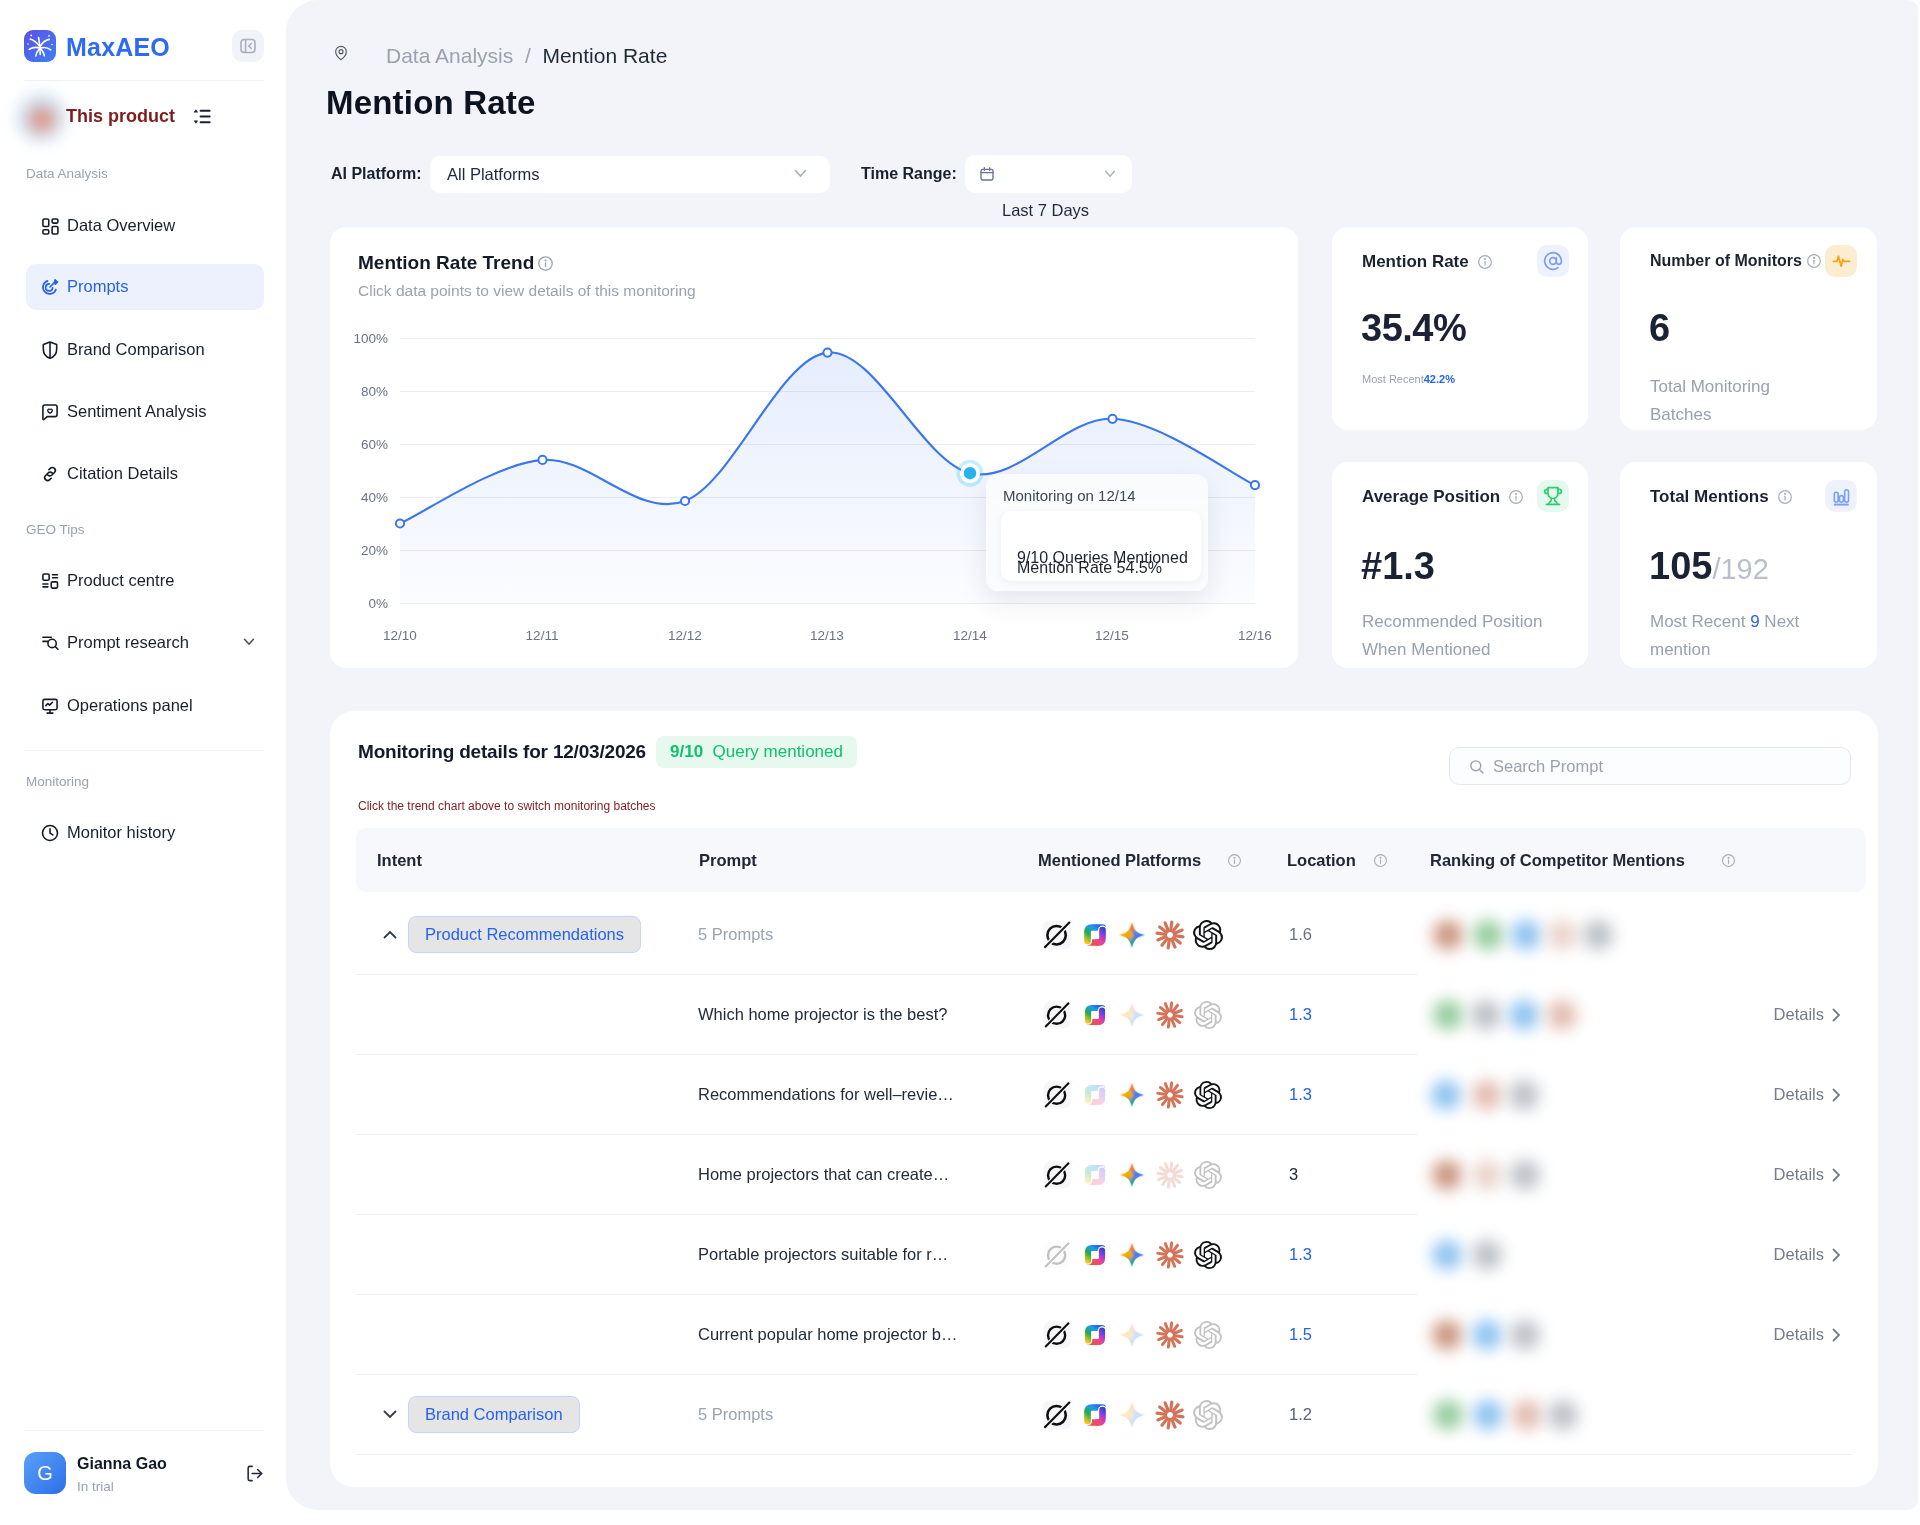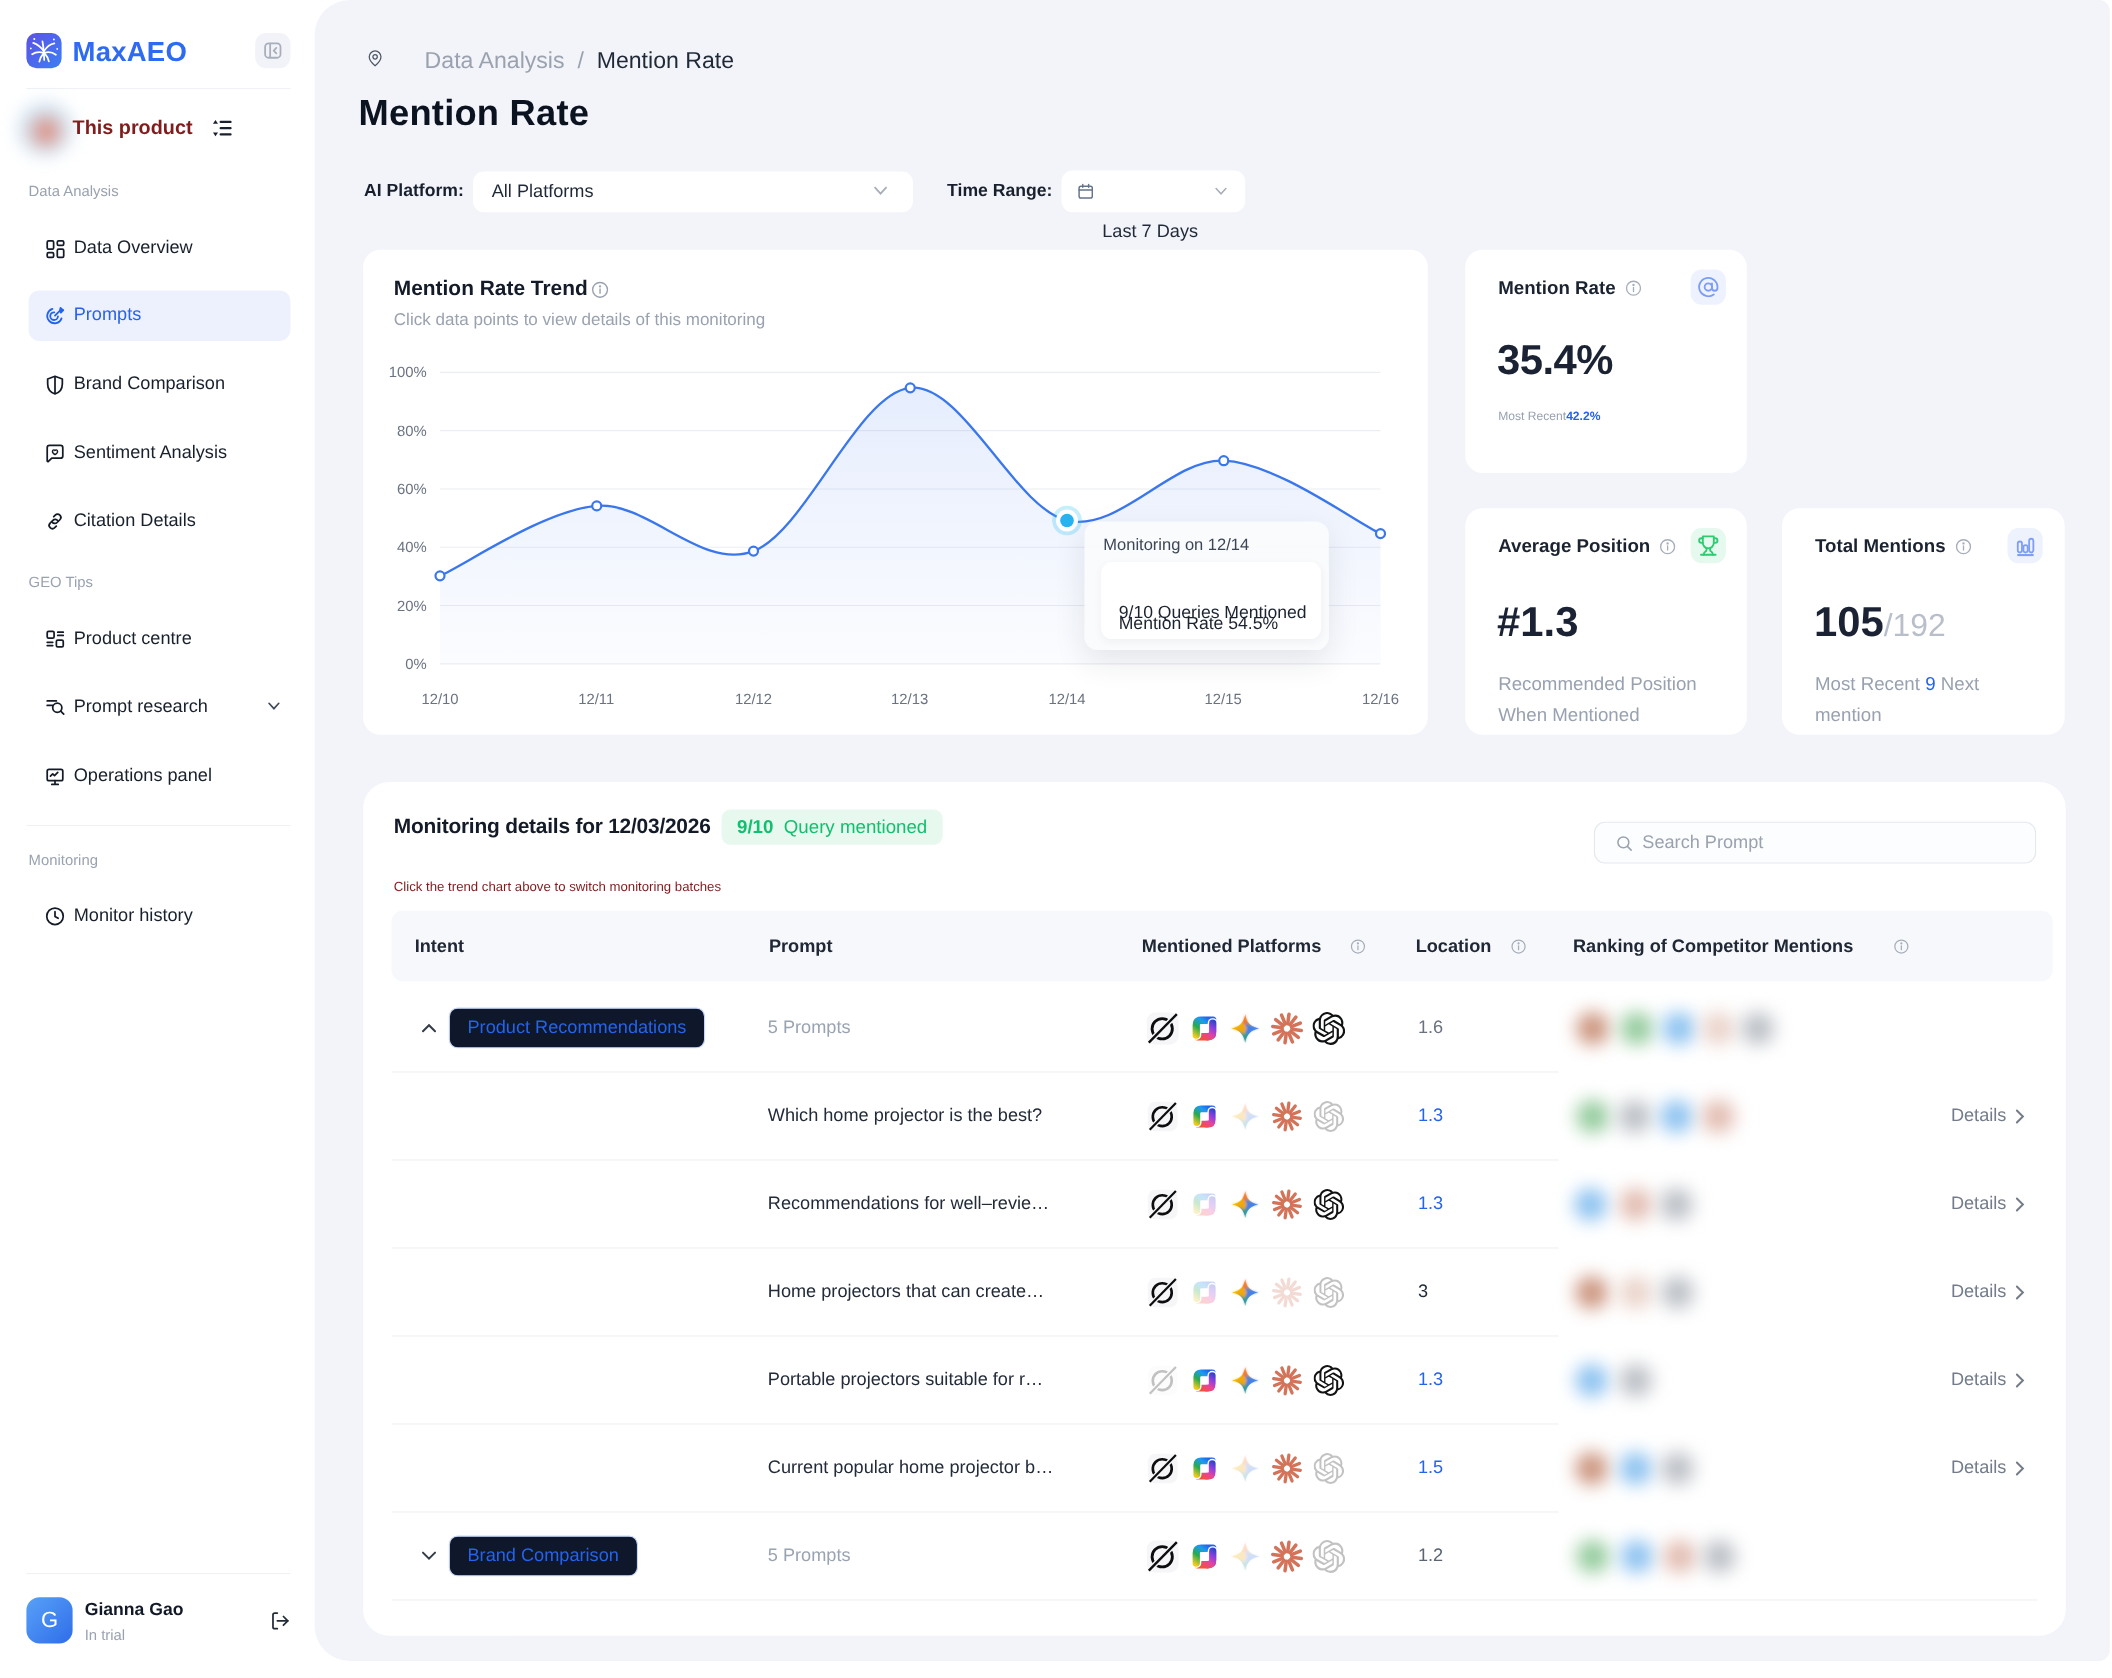--- a/index.html
+++ b/index.html
@@ -11,21 +11,21 @@
   .card { position:absolute; background:#fff; border-radius:16px; }
   .ico { display:block; }
   .flex { display:flex; align-items:center; }
   .av { position:absolute; width:30px; height:30px; border-radius:50%; filter:blur(8px); }
   .det { position:absolute; left:1424px; width:70px; text-align:right; font-size:16.5px; color:#737c8a; }
   .rowline { position:absolute; left:26px; width:1061px; height:1px; background:#eef0f4; }
   .pf { position:absolute; width:28px; height:28px; }
   .dim { opacity:0.25; }
   .ptxt { position:absolute; left:368px; font-size:16.5px; color:#232b39; }
   .loc { position:absolute; left:959px; font-size:16.5px; }
-  .tag { position:absolute; left:78px; height:37px; border:1px solid #c5d5fb; background:#0f172a;
+  .tag { position:absolute; left:78px; height:37px; border:1px solid #c5d5fb; background:#e5e5e5;
          border-radius:8px; display:flex; align-items:center; padding:0 16px;
          font-size:16.5px; color:#2563eb; font-weight:500; }
 </style>
 </head>
 <body>
 
 <div class="abs" style="left:0;top:0;width:286px;height:1525px;background:#fff;">
 
   <div class="abs" style="left:24px;top:30px;width:32px;height:32px;border-radius:9px;
        background:linear-gradient(135deg,#5a55e6 10%,#3f7bf3 90%);">
@@ -262,20 +262,34 @@
         </svg></div>
     <div class="abs" style="left:205px;top:18px;width:32px;height:32px;border-radius:10px;background:#edf2fe;"></div>
     <svg class="abs ico" style="left:211px;top:24px;" width="20" height="20" viewBox="0 0 24 24" fill="none" stroke="#7d9cf8" stroke-width="2" stroke-linecap="round">
         <circle cx="12" cy="12" r="4"></circle>
         <path d="M16 8v5a3 3 0 0 0 6 0v-1a10 10 0 1 0-4 8"></path>
       </svg>
     <div class="abs" style="left:29px;top:80px;font-size:38px;font-weight:700;color:#1a2233;letter-spacing:-0.5px;">35.4%</div>
     <div class="abs" style="left:30px;top:146px;font-size:11px;color:#98a1af;">Most Recent<span style="color:#2563eb;font-weight:700;">42.2%</span></div>
   </div>
 
+  <div class="card" style="left:1334px;top:227px;width:257px;height:203px;">
+    <div class="abs" style="left:30px;top:25px;font-size:16px;font-weight:600;color:#1b2331;">Number of Monitors</div>
+    <svg class="abs ico" style="left:186px;top:26px;" width="16" height="16" viewBox="0 0 24 24" fill="none" stroke="#a6adb9" stroke-width="1.8" stroke-linecap="round">
+        <circle cx="12" cy="12" r="9.5"></circle>
+        <path d="M12 11v5.5"></path>
+        <circle cx="12" cy="7.5" r="0.7" fill="#a6adb9"></circle>
+      </svg>
+    <div class="abs" style="left:205px;top:18px;width:32px;height:32px;border-radius:10px;background:#fcecd0;"></div>
+    <svg class="abs ico" style="left:212px;top:25px;" width="19" height="18" viewBox="0 0 20 18" fill="none" stroke="#f9a314" stroke-width="1.8" stroke-linecap="round" stroke-linejoin="round">
+        <path d="M1.5 9.5 h3.6 l1.7-5.5 2.8 10.5 1.8-7.2 1.2 2.2 h5.9"></path>
+      </svg>
+    <div class="abs" style="left:29px;top:80px;font-size:38px;font-weight:700;color:#1a2233;">6</div>
+    <div class="abs" style="left:30px;top:146px;font-size:17px;color:#98a1af;line-height:28px;">Total Monitoring<br>Batches</div>
+  </div>
 
   <div class="card" style="left:1046px;top:462px;width:256px;height:206px;">
     <div class="abs flex" style="left:30px;top:25px;font-size:17px;font-weight:600;color:#1b2331;">Average Position<svg style="margin-left:8px;display:block;" width="16" height="16" viewBox="0 0 24 24" fill="none" stroke="#a6adb9" stroke-width="1.8" stroke-linecap="round">
           <circle cx="12" cy="12" r="9.5"></circle>
           <path d="M12 11v5.5"></path>
           <circle cx="12" cy="7.5" r="0.7" fill="#a6adb9"></circle>
         </svg></div>
     <div class="abs" style="left:205px;top:18px;width:32px;height:32px;border-radius:10px;background:#e6f9ee;"></div>
     <svg class="abs ico" style="left:211px;top:24px;" width="20" height="20" viewBox="0 0 24 24" fill="none" stroke="#2fcb71" stroke-width="2" stroke-linecap="round" stroke-linejoin="round">
       <path d="M6 9H4.5a2.5 2.5 0 0 1 0-5H6"></path>

